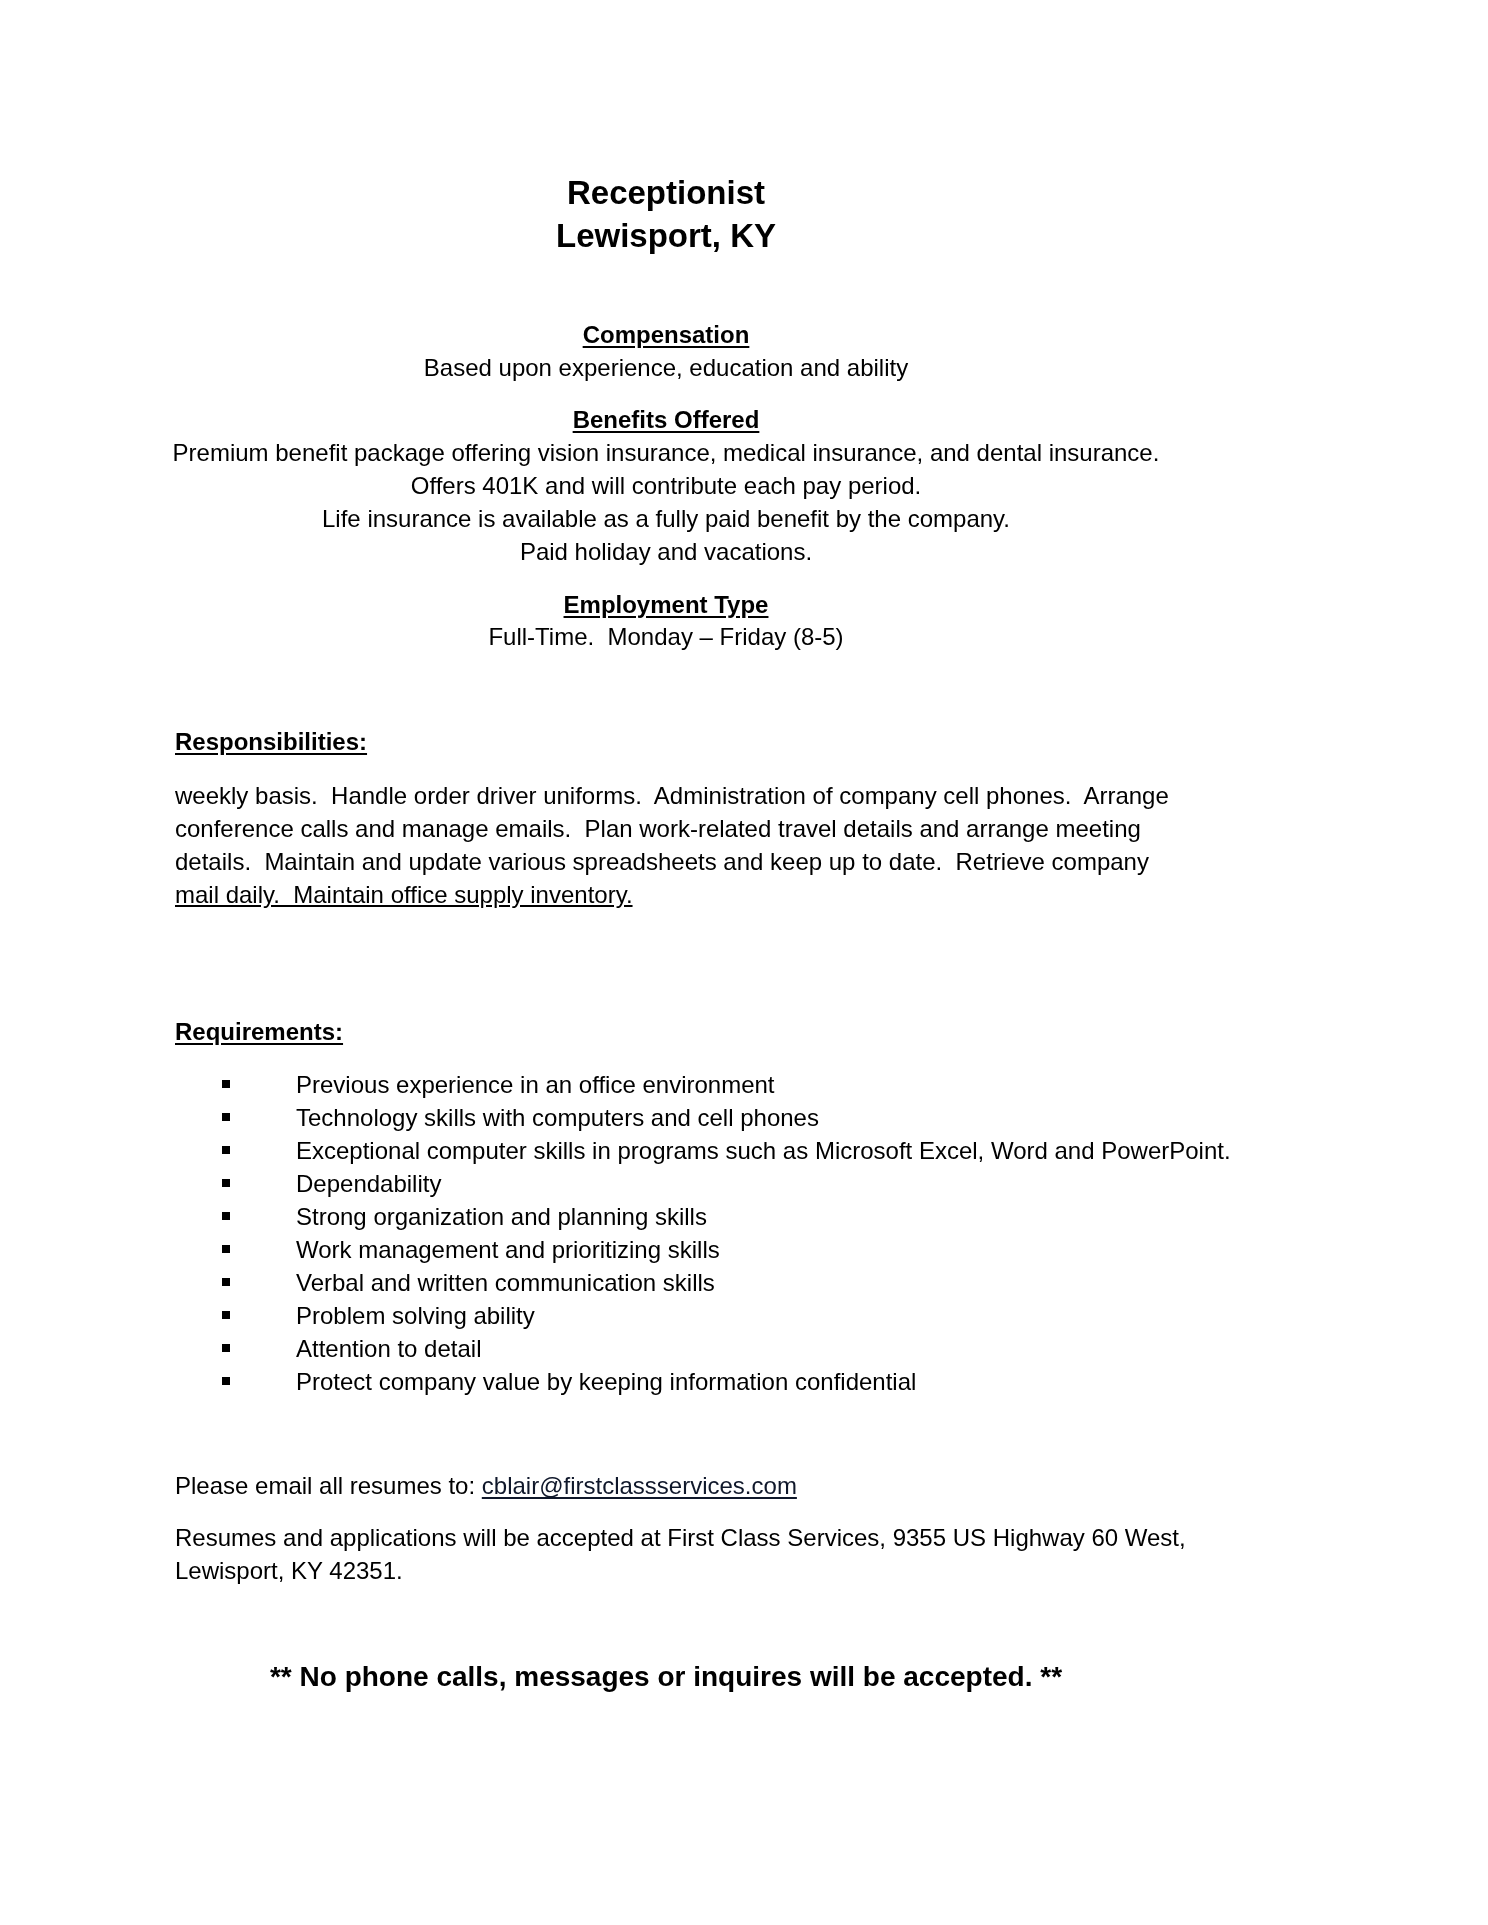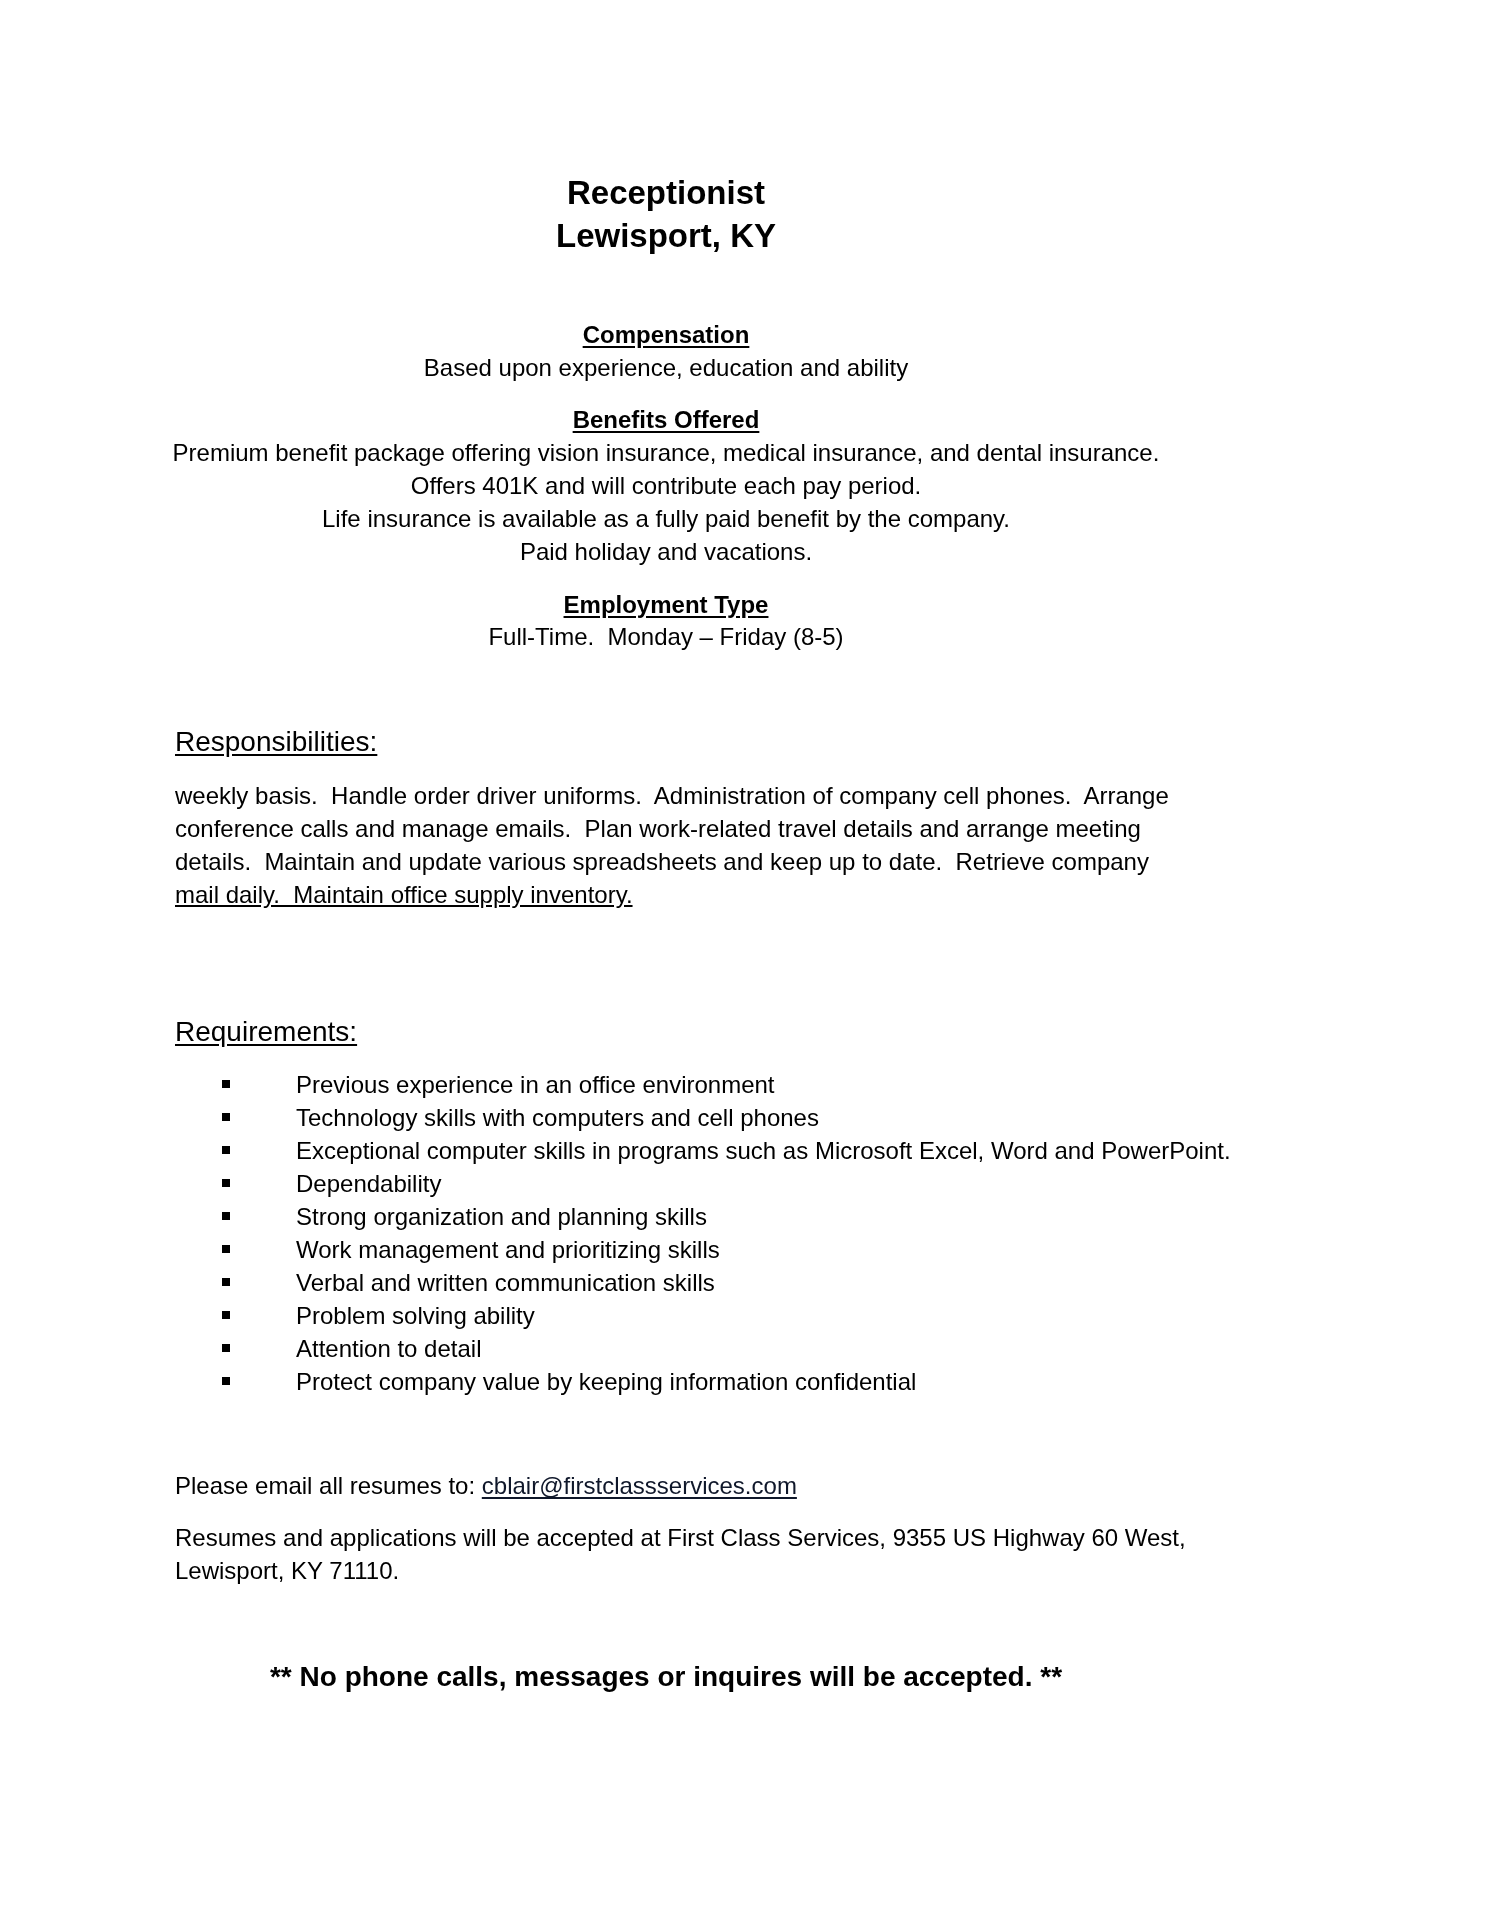--- a/index.html
+++ b/index.html
@@ -6,21 +6,21 @@
   body {
     width: 1488px; height: 1925px; position: relative; overflow: hidden;
     font-family: "Liberation Sans", sans-serif; color: #000000;
   }
   .abs { position: absolute; white-space: nowrap; }
   .center { left: 0; width: 1332px; text-align: center; }
   .title { font-size: 33px; font-weight: bold; line-height: 40px; }
   .h-center { font-size: 24px; font-weight: bold; text-decoration: underline; text-underline-offset: 3px; line-height: 30px; }
   .body-text { font-size: 24px; line-height: 30px; }
   .left-col { left: 175px; }
-  .h-left { font-size: 28px; font-weight: normal; text-decoration: underline; text-underline-offset: 3px; line-height: 30px; }
+  .h-left { font-size: 24px; font-weight: bold; text-decoration: underline; text-underline-offset: 3px; line-height: 30px; }
   .para { position: absolute; left: 175px; width: 1150px; font-size: 24px; line-height: 33px; white-space: normal; }
   .para span.line { display: block; white-space: nowrap; }
   ul.req { position: absolute; left: 0; top: 1068px; margin: 0; padding: 0; list-style: none; }
   ul.req li { position: relative; height: 33px; line-height: 33px; font-size: 24px; white-space: nowrap; }
   ul.req li .bullet { position: absolute; left: 222px; top: 12px; width: 8px; height: 8px; background: #000; }
   ul.req li .txt { position: absolute; left: 262px; top: 0; margin-left: 34px; }
   a.email { color: #0f172a; text-decoration: underline; text-underline-offset: 3px; }
   .notice { font-size: 28px; font-weight: bold; text-underline-offset: 4px; line-height: 30px; }
 </style>
 </head>
@@ -94,17 +94,17 @@
       <span class="txt">Attention to detail</span>
     </li>
   <li>
       <span class="bullet"></span>
       <span class="txt">Protect company value by keeping information confidential</span>
     </li>
 </ul>
 
 <div class="abs left-col body-text" style="top:1471px; white-space:pre;"><span>Please email all resumes to: </span><a class="email" href="mailto:cblair@firstclassservices.com">cblair@firstclassservices.com</a></div>
 <div class="abs left-col body-text" style="top:1523px;">Resumes and applications will be accepted at First Class Services, 9355 US Highway 60 West,</div>
-<div class="abs left-col body-text" style="top:1556px;">Lewisport, KY 71110.</div>
+<div class="abs left-col body-text" style="top:1556px;">Lewisport, KY 42351.</div>
 
 <div class="abs center" style="top:1662px;">
   <span class="notice">** No phone calls, messages or inquires will be accepted. **</span>
 </div>
 
 </body></html>

